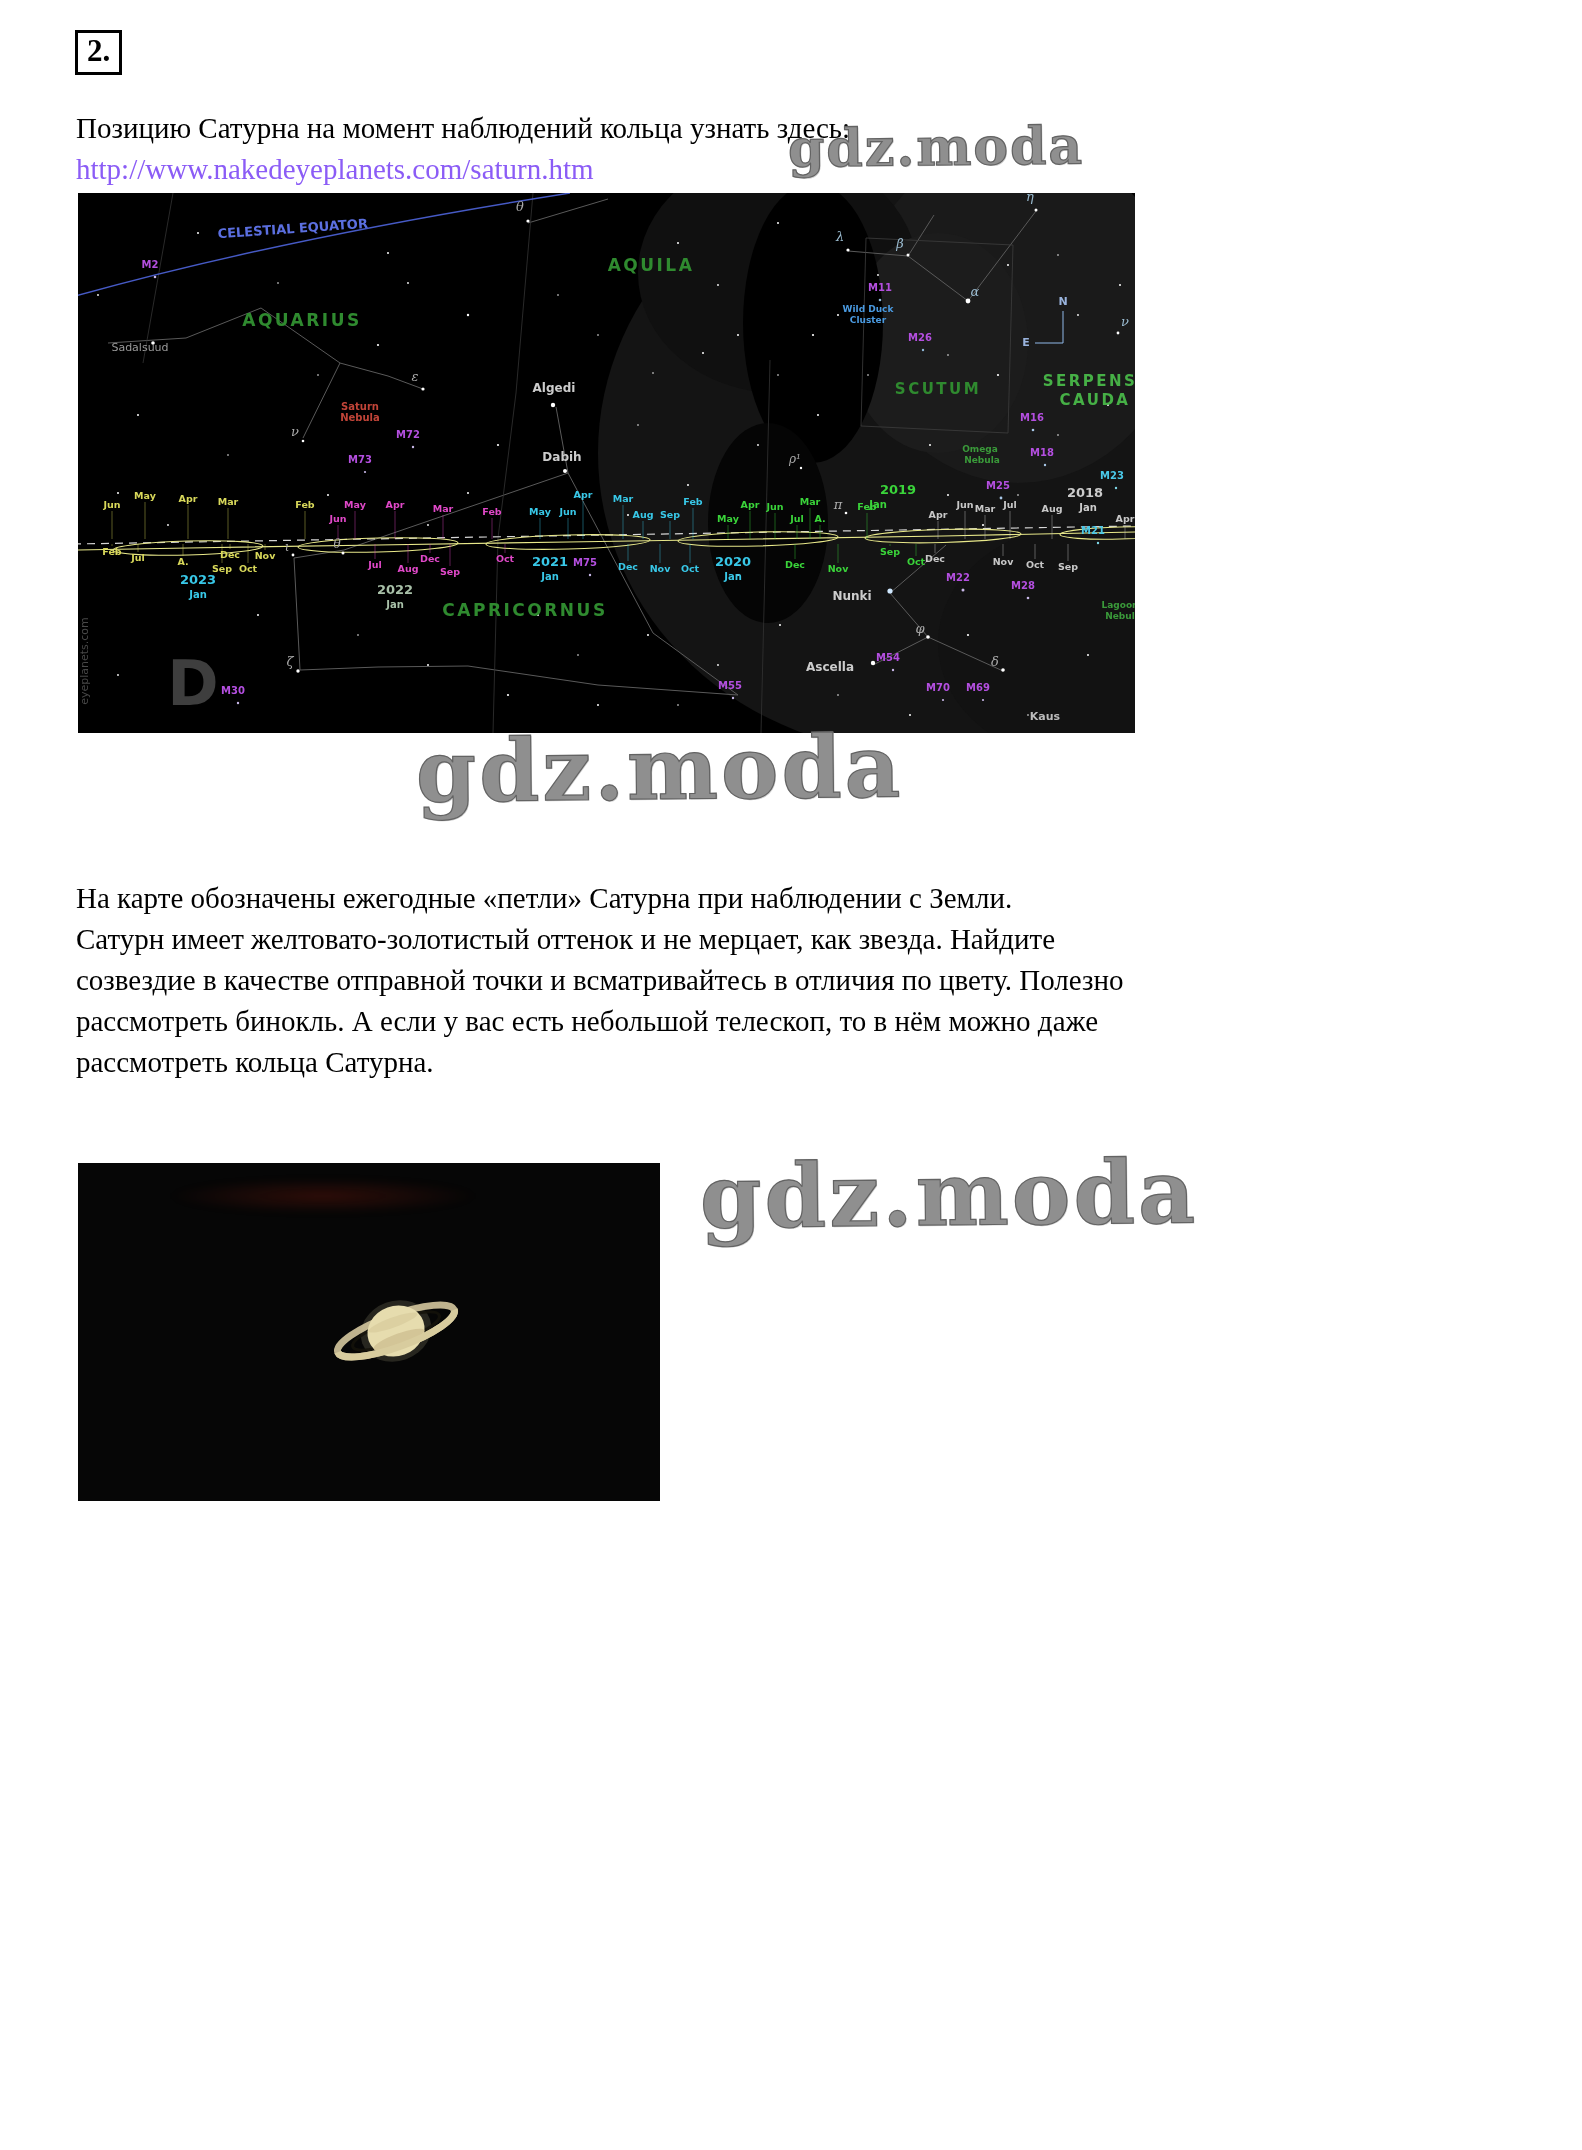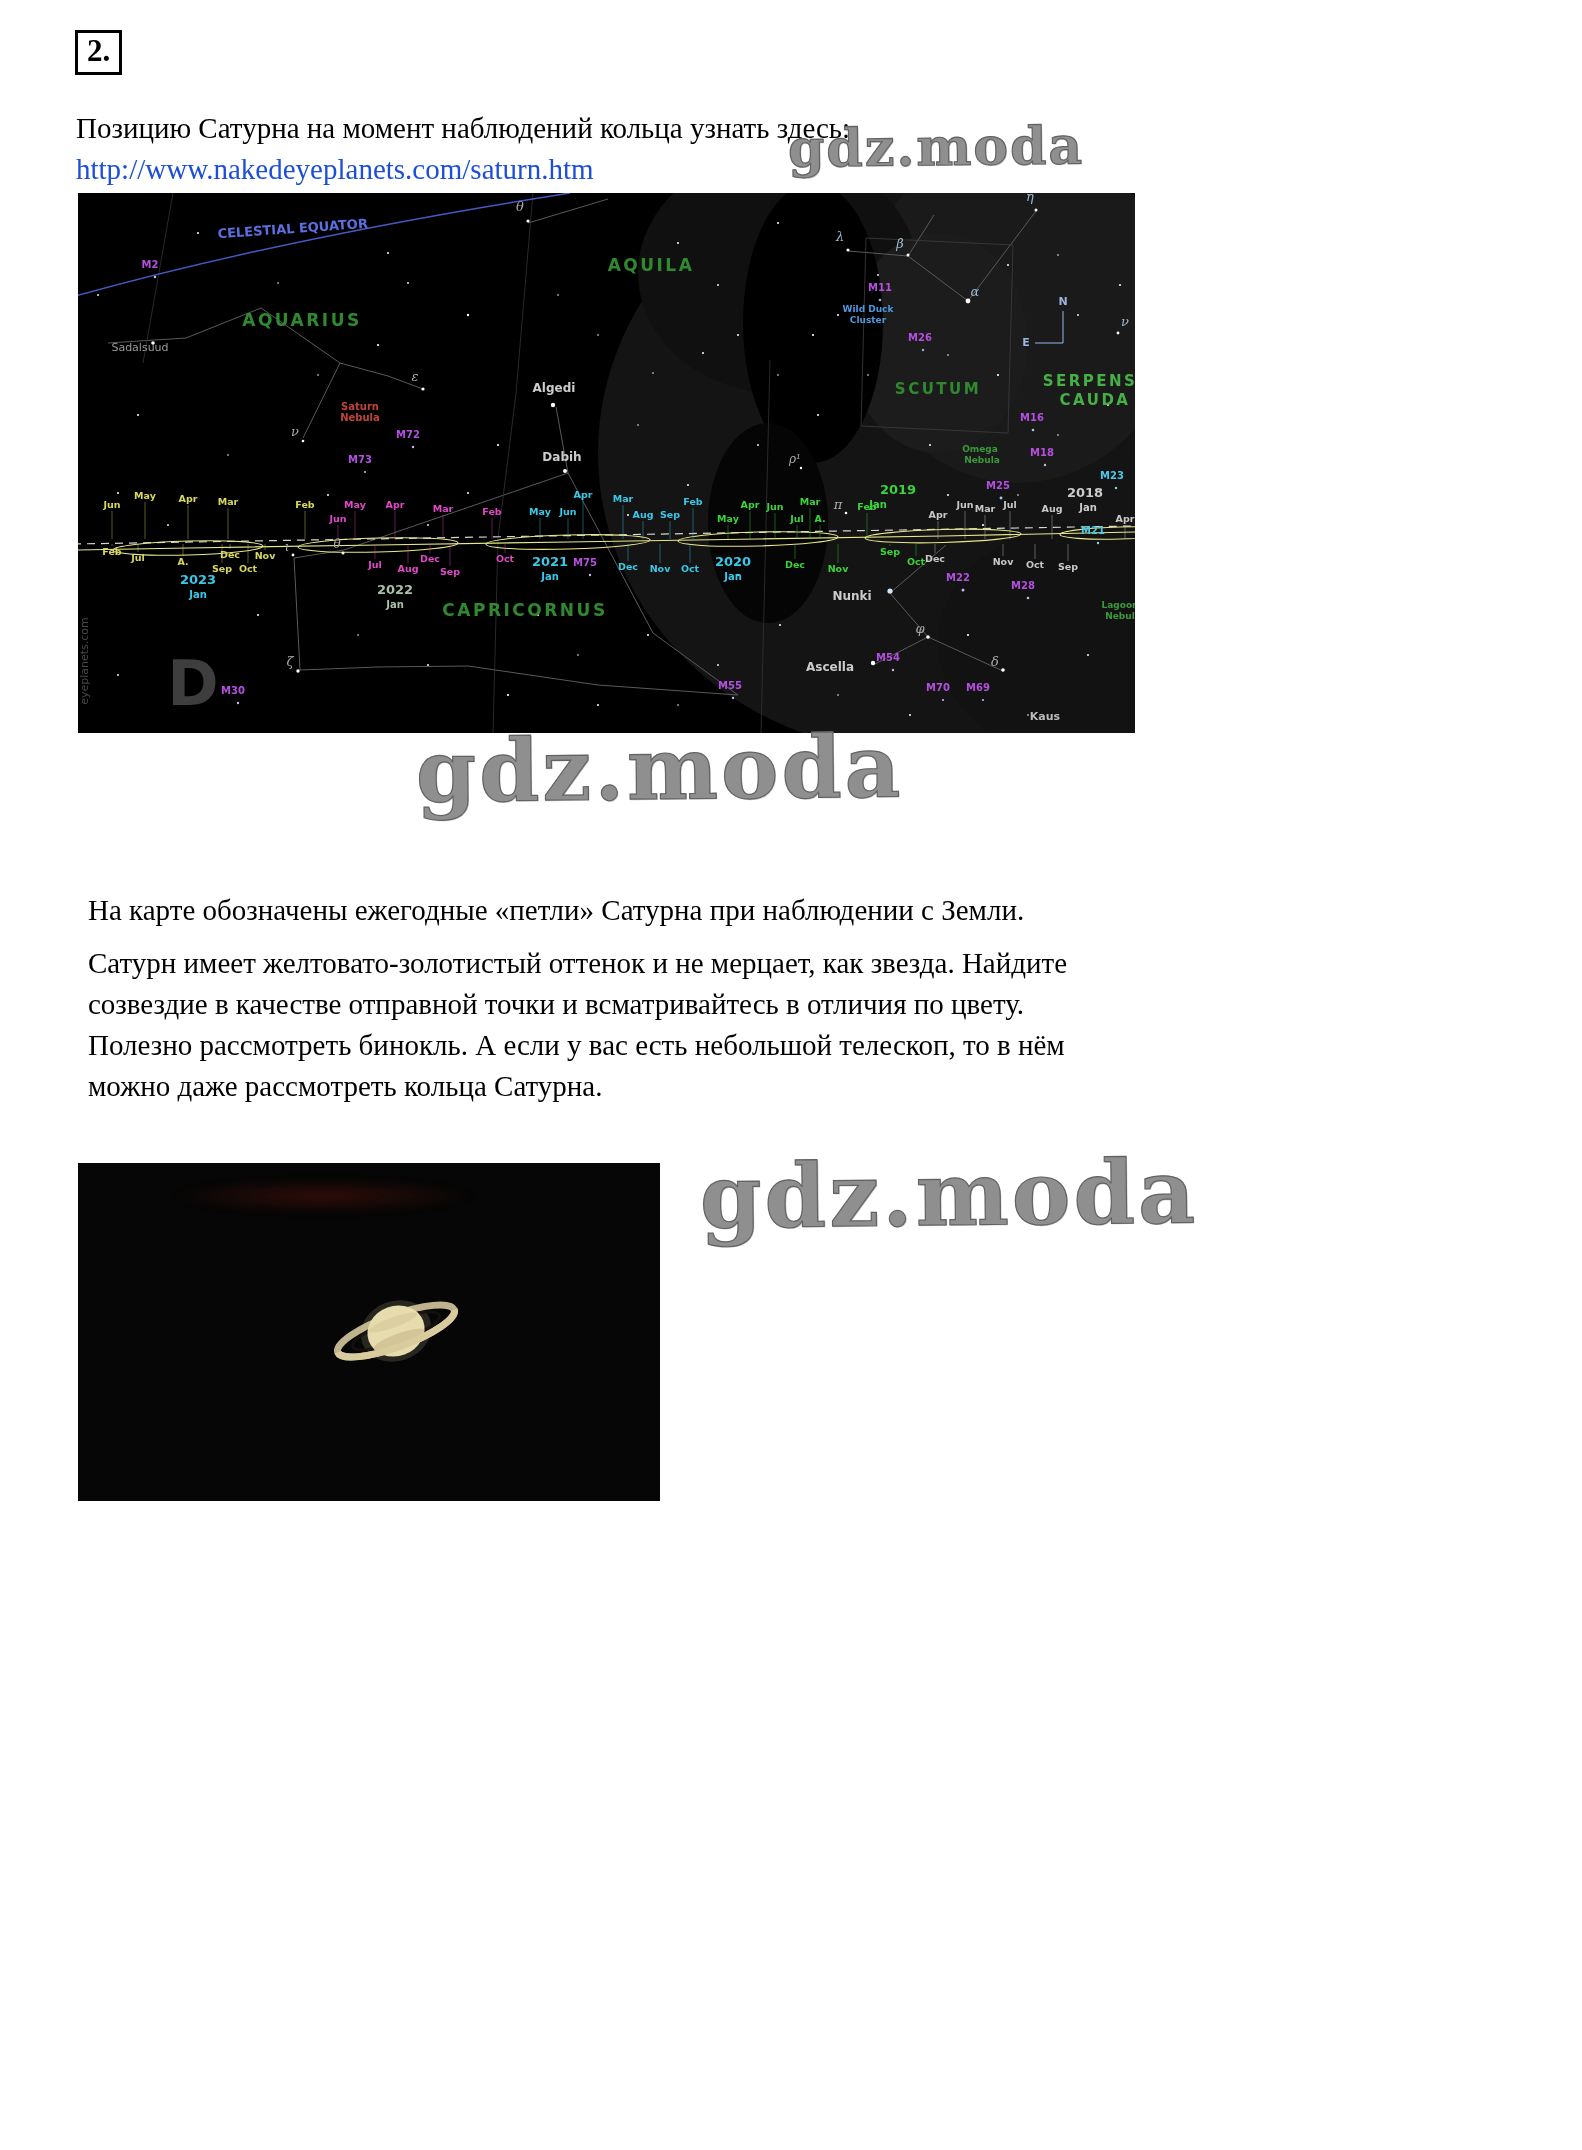--- a/index.html
+++ b/index.html
@@ -2,31 +2,31 @@
 <html><head>
 <meta charset="utf-8">
 <style>
   *{margin:0;padding:0;box-sizing:border-box}
   html,body{background:#ffffff}
   body{font-family:"Liberation Serif",serif;color:#000}
   .page{position:relative;width:1582px;height:2150px;background:#fff;overflow:hidden}
   .numbox{position:absolute;left:75px;top:30px;border:3px solid #000;padding:0 9px 3px 9px;
           font-size:31px;font-weight:bold;line-height:1.15}
   .intro{position:absolute;left:76px;top:108px;font-size:29px;line-height:41px}
-  .intro .link{color:#1d4ed8;text-decoration:none;cursor:pointer}
+  .intro .link{color:#8b5cf6;text-decoration:none;cursor:pointer}
   .wm{position:absolute;font-family:"DejaVu Serif",serif;font-weight:bold;color:#8f8f8f;
       -webkit-text-stroke:1.2px #636363;text-shadow:1px 1px 0 #cfcfcf,0 0 1px #b5b5b5;
       letter-spacing:2px;transform:rotate(-0.6deg);white-space:nowrap}
   .wm1{left:788px;top:116px;font-size:52px}
   .wm2{left:416px;top:718px;font-size:86px;letter-spacing:3px}
   .wm3{left:700px;top:1142px;font-size:88px;letter-spacing:3px}
   .chartbox{position:absolute;left:78px;top:193px;width:1057px;height:540px;background:#000}
   .chartbox svg{display:block}
   .bodytext{position:absolute;left:76px;top:878px;width:1052px;font-size:29px;line-height:41px}
-  .bodytext p{margin:12px}
+  .bodytext p{margin:0}
   .photobox{position:absolute;left:78px;top:1163px;width:582px;height:338px;background:#060606;overflow:hidden}
   .photonoise{position:absolute;left:90px;top:15px;width:310px;height:36px;
               background:radial-gradient(ellipse at center,rgba(140,30,15,.30),rgba(0,0,0,0) 70%);
               filter:blur(3px)}
 </style>
 </head>
 <body>
 
 <div class="page">
 

